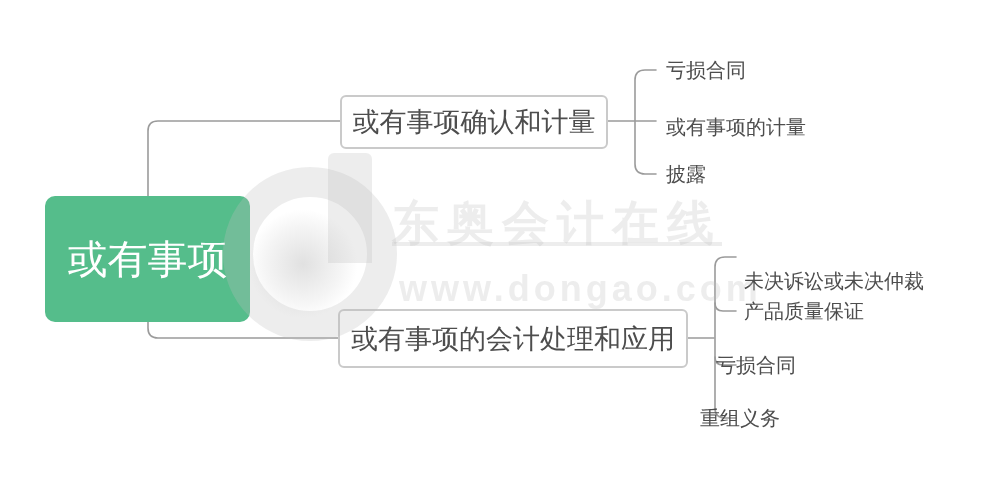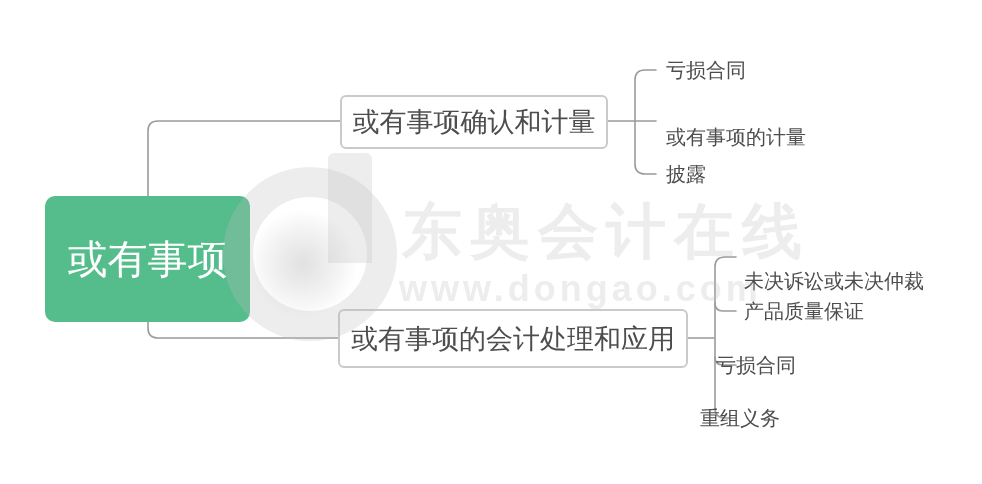--- a/index.html
+++ b/index.html
@@ -54,21 +54,21 @@
   .node-branch-1{left:340px;top:95px;width:268px;height:54px;}
   .node-branch-2{left:338px;top:309px;width:350px;height:59px;}
   .leaf{
     position:absolute;z-index:2;
     transform:translateY(-50%);
     color:var(--node-text);
     font-size:20px;
     white-space:nowrap;
   }
   .leaf-t0{left:666px;top:70px;}
-  .leaf-t1{left:666px;top:137px;}
+  .leaf-t1{left:666px;top:127px;}
   .leaf-t2{left:666px;top:174px;}
   .leaf-b0{left:744px;top:257px;margin-top:24px;}
   .leaf-b1{left:744px;top:311px;}
   .leaf-b2{left:716px;top:365px;}
   .leaf-b3{left:700px;top:418px;}
 
   
   .watermark{position:absolute;inset:0;z-index:3;pointer-events:none;}
   .wm-ring{
     position:absolute;left:223px;top:167px;
@@ -82,25 +82,26 @@
     background:var(--wm-ink);
     border-radius:6px 6px 0 0;
   }
   .wm-ball{
     position:absolute;left:248px;top:209px;
     width:110px;height:110px;
     border-radius:50%;
     background:radial-gradient(circle at 50% 50%,var(--wm-ball) 0%,rgba(190,190,190,0.16) 48%,rgba(255,255,255,0) 70%);
   }
   .wm-title{
-    position:absolute;left:402px;top:192px;
-    font-size:60px;font-weight:bold;
+    position:absolute;left:392px;top:192px;
+    font-size:47px;font-weight:bold;
     letter-spacing:8px;
     color:var(--wm-ink);
     white-space:nowrap;
+    text-decoration:underline;
   }
   .wm-url{
     position:absolute;left:399px;top:268px;
     font-size:36px;font-weight:bold;
     letter-spacing:4px;
     color:var(--wm-ink);
     white-space:nowrap;
   }
 </style>
 </head>

